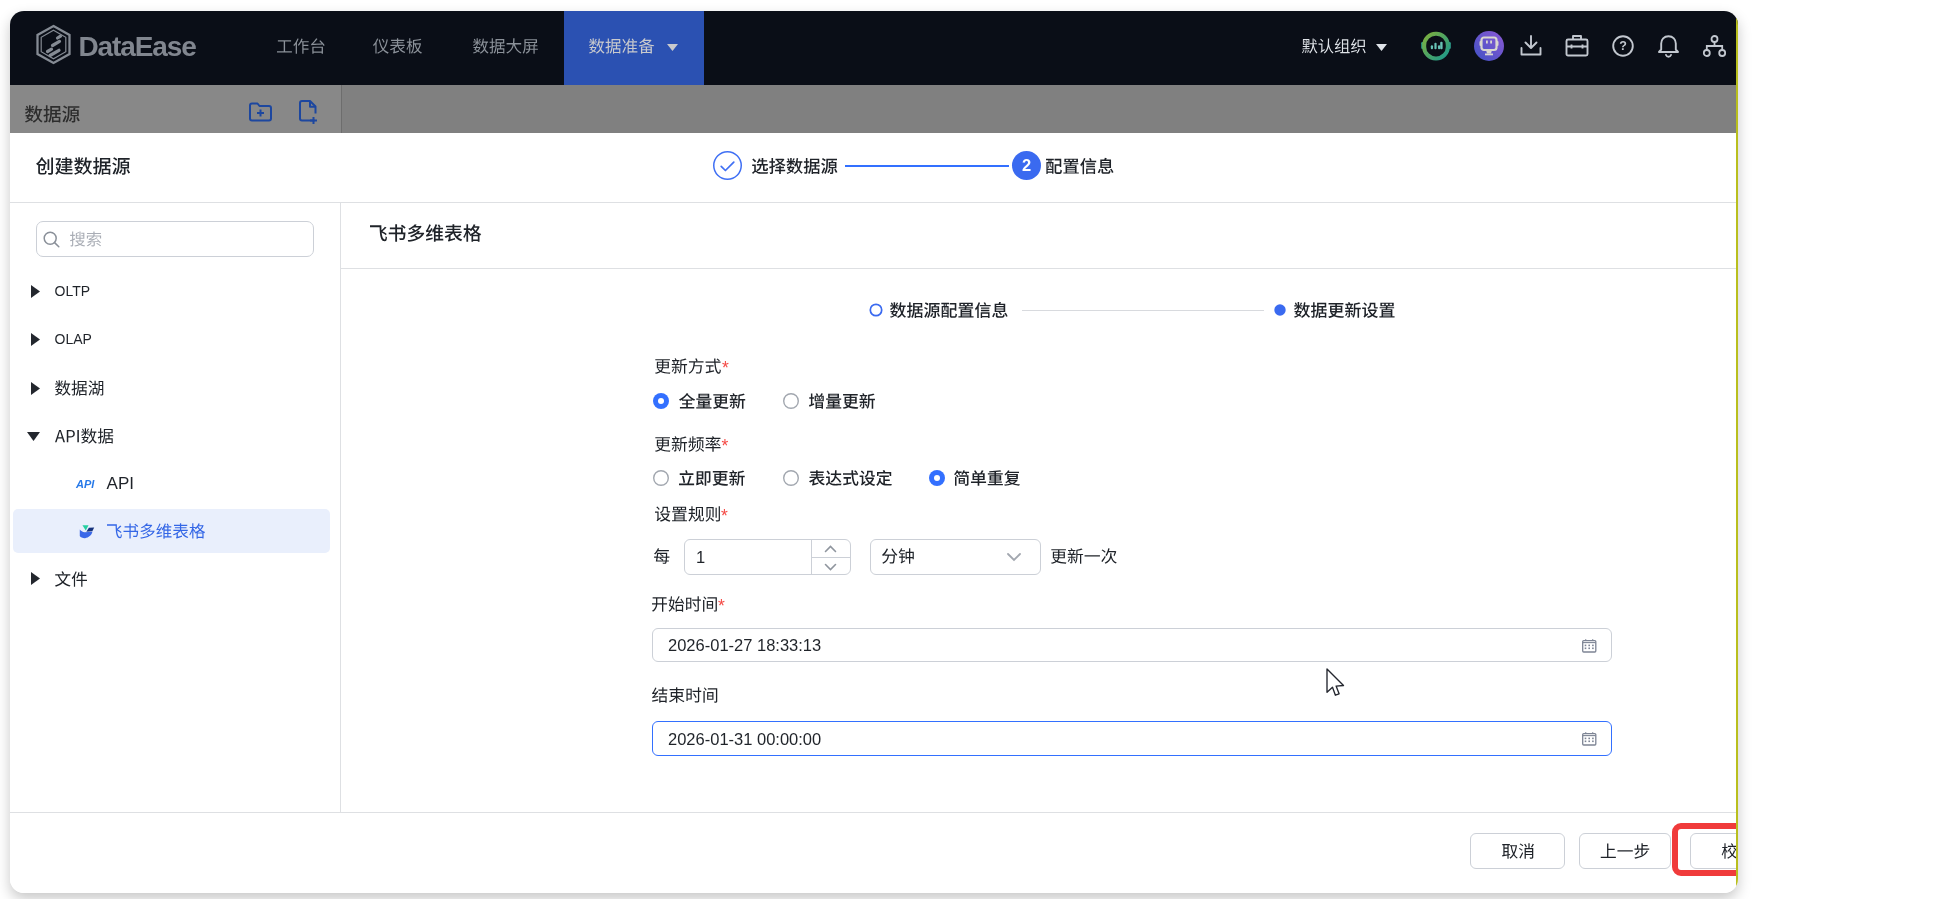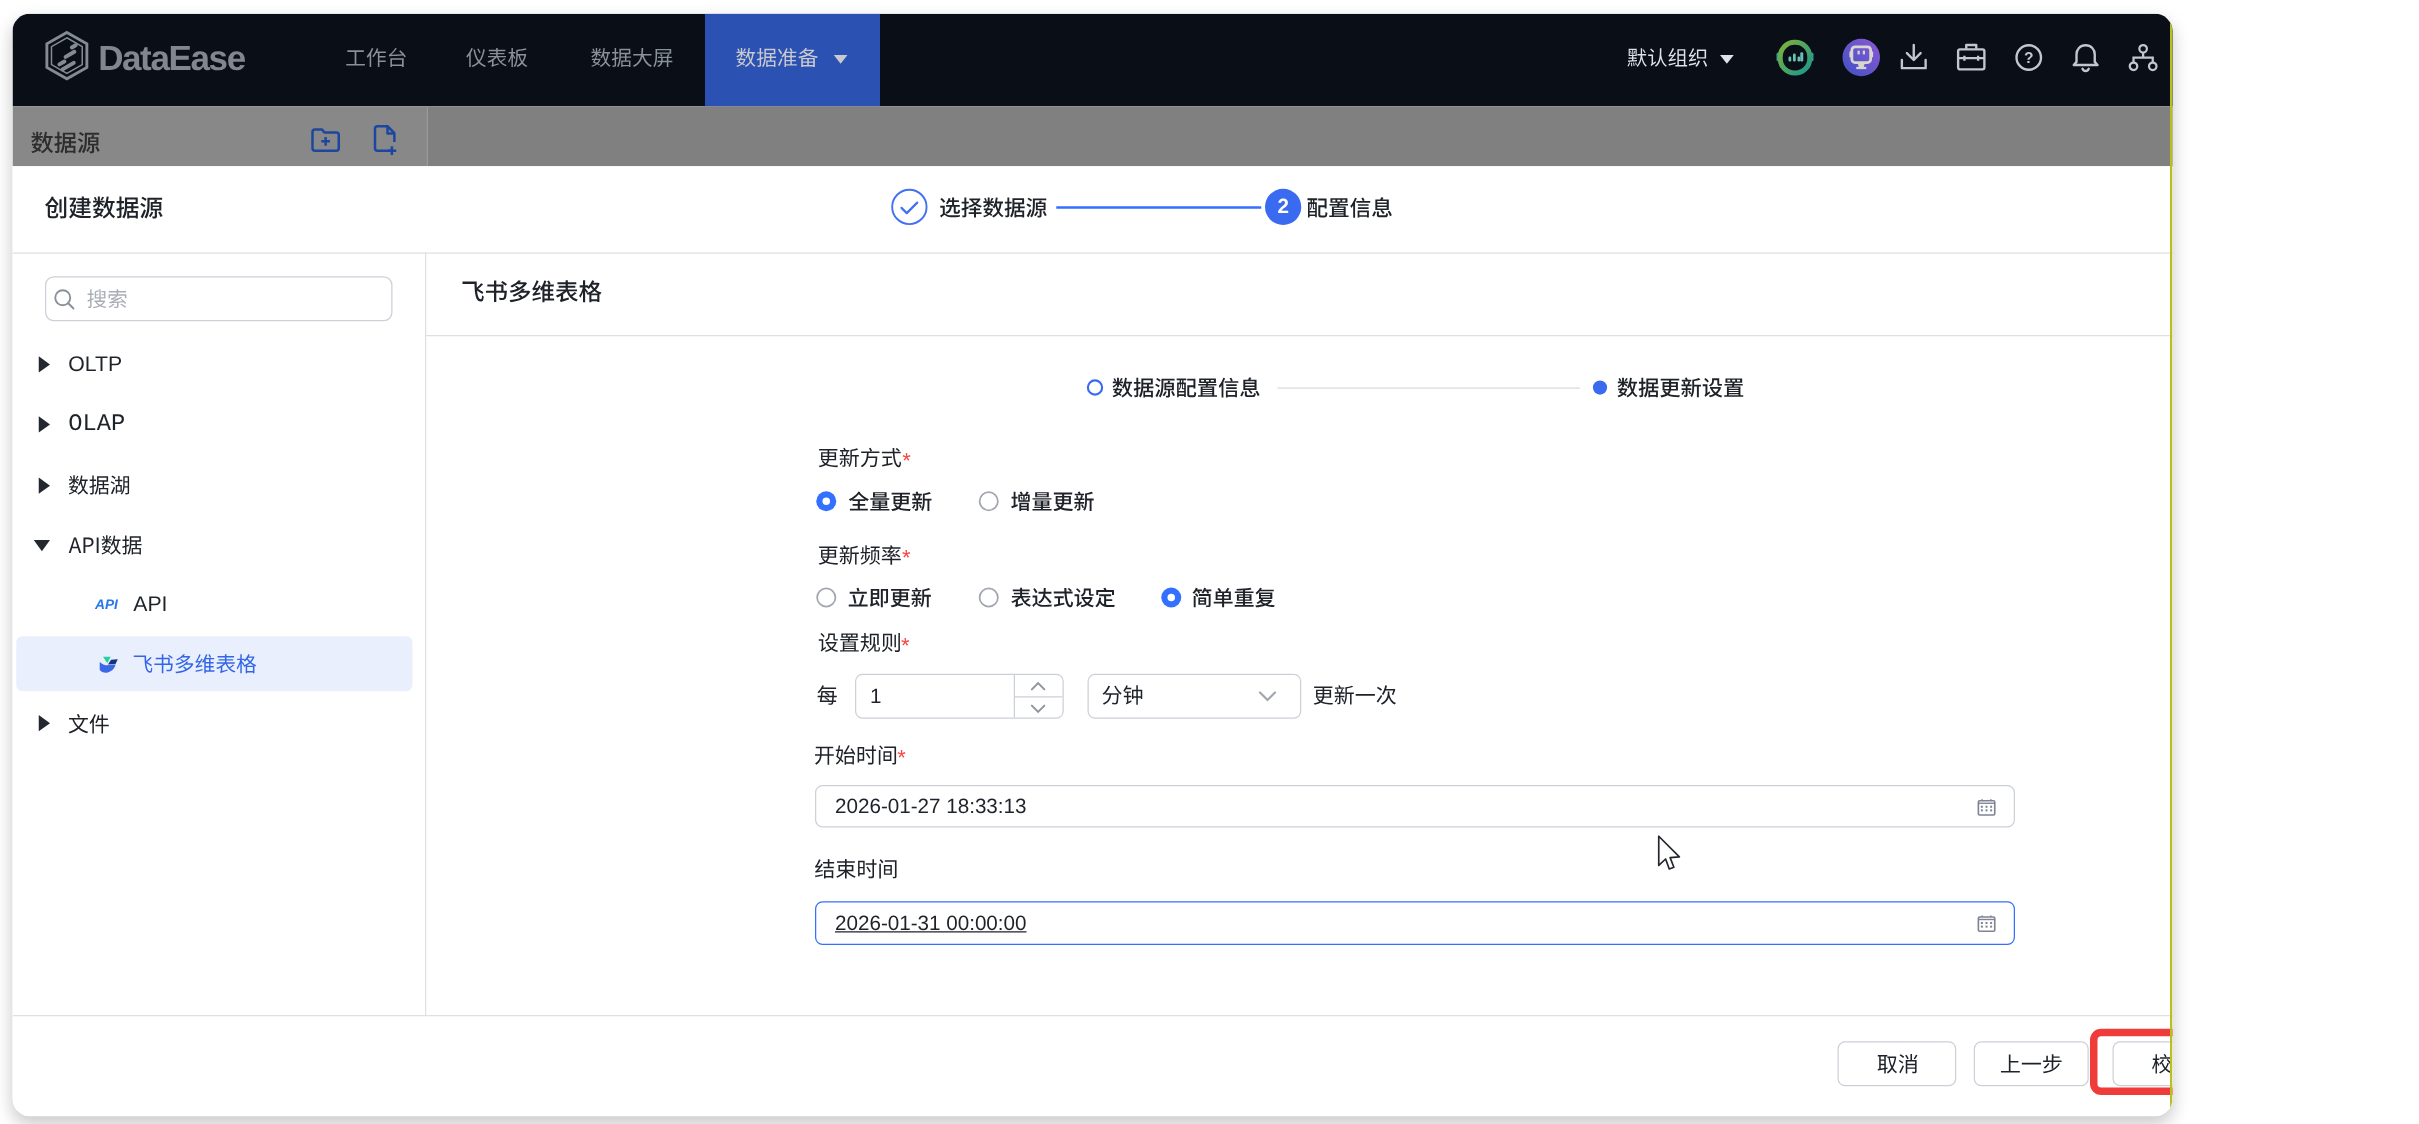--- a/index.html
+++ b/index.html
@@ -170,25 +170,25 @@
 <svg class="ic" style="left:33px;top:220px" width="17" height="17" viewBox="0 0 17 17">
 <circle cx="7.2" cy="7.2" r="6" stroke="#8a9099" stroke-width="1.5" fill="none"></circle>
 <path d="M11.6 11.6 L15.8 15.8" stroke="#8a9099" stroke-width="1.5" stroke-linecap="round"></path>
 </svg>
 <svg class="t" style="left:60.0px;top:227.8px">
       <path fill="#a9adb5" transform="translate(-0.64,6.22) scale(0.01640,-0.01640)" d="M166 840V638H46V568H166V354L39 309L59 238L166 279V13C166 0 161 -3 150 -3C138 -4 103 -4 64 -3C74 -24 83 -56 85 -75C144 -76 181 -73 205 -61C229 -48 237 -27 237 13V306L349 350L336 418L237 380V568H339V638H237V840ZM379 290V226H424L416 223C458 156 515 99 584 53C499 16 402 -7 304 -20C317 -36 331 -64 338 -82C449 -64 557 -34 651 12C730 -29 820 -59 917 -78C927 -59 946 -31 962 -16C875 -2 793 21 721 52C803 106 870 178 911 271L866 293L853 290H683V387H915V758H723V696H847V602H727V545H847V449H683V841H614V449H457V544H566V602H457V694C509 710 563 730 607 754L553 804C516 779 450 751 392 732V387H614V290ZM809 226C771 169 717 123 652 87C586 125 531 171 491 226ZM1633 104C1718 58 1825 -12 1877 -58L1938 -14C1881 32 1773 98 1690 141ZM1290 136C1233 82 1143 26 1061 -11C1078 -23 1106 -47 1119 -61C1198 -20 1294 46 1358 109ZM1194 319C1211 326 1237 329 1421 341C1339 302 1269 272 1237 260C1179 236 1135 222 1102 219C1109 200 1119 166 1122 153C1148 162 1187 166 1479 185V10C1479 -2 1475 -6 1458 -6C1443 -8 1389 -8 1327 -6C1339 -26 1351 -54 1355 -75C1428 -75 1479 -75 1510 -63C1543 -52 1552 -32 1552 8V189L1797 204C1824 176 1848 148 1864 126L1922 166C1879 221 1789 304 1718 362L1665 328C1691 306 1719 281 1746 255L1309 232C1450 285 1592 352 1727 434L1673 480C1629 451 1581 424 1532 398L1309 385C1378 419 1447 460 1510 505L1480 528H1862V405H1936V593H1539V686H1923V752H1539V841H1461V752H1076V686H1461V593H1066V405H1137V528H1434C1363 473 1274 425 1246 411C1218 396 1193 387 1174 385C1181 367 1191 333 1194 319Z"></path>
     </svg>
 <svg class="ic" style="left:20.5px;top:274.1px" width="9" height="13">
       <path fill="#23272e" d="M0 0 L9 6.5 L0 13 Z"></path>
     </svg>
-<div class="lt" style="left:44.5px;top:270.1px;height:21px;line-height:21px;font-size:17px;font-weight:400;color:#1f2329;">OLTP</div>
+<div class="lt" style="left:44.5px;top:270.1px;height:21px;line-height:21px;font-size:14px;font-weight:400;color:#1f2329;">OLTP</div>
 <svg class="ic" style="left:20.5px;top:322.4px" width="9" height="13">
       <path fill="#23272e" d="M0 0 L9 6.5 L0 13 Z"></path>
     </svg>
-<div class="lt" style="left:44.5px;top:318.4px;height:21px;line-height:21px;font-size:19px;font-weight:400;color:#1f2329;font-family:Liberation Mono, monospace;">OLAP</div>
+<div class="lt" style="left:44.5px;top:318.4px;height:21px;line-height:21px;font-size:14px;font-weight:400;color:#1f2329;">OLAP</div>
 <svg class="ic" style="left:20.5px;top:370.6px" width="9" height="13">
       <path fill="#23272e" d="M0 0 L9 6.5 L0 13 Z"></path>
     </svg>
 <svg class="t" style="left:44.5px;top:377.1px">
       <path fill="#1f2329" transform="translate(-0.65,6.33) scale(0.01670,-0.01670)" d="M443 821C425 782 393 723 368 688L417 664C443 697 477 747 506 793ZM88 793C114 751 141 696 150 661L207 686C198 722 171 776 143 815ZM410 260C387 208 355 164 317 126C279 145 240 164 203 180C217 204 233 231 247 260ZM110 153C159 134 214 109 264 83C200 37 123 5 41 -14C54 -28 70 -54 77 -72C169 -47 254 -8 326 50C359 30 389 11 412 -6L460 43C437 59 408 77 375 95C428 152 470 222 495 309L454 326L442 323H278L300 375L233 387C226 367 216 345 206 323H70V260H175C154 220 131 183 110 153ZM257 841V654H50V592H234C186 527 109 465 39 435C54 421 71 395 80 378C141 411 207 467 257 526V404H327V540C375 505 436 458 461 435L503 489C479 506 391 562 342 592H531V654H327V841ZM629 832C604 656 559 488 481 383C497 373 526 349 538 337C564 374 586 418 606 467C628 369 657 278 694 199C638 104 560 31 451 -22C465 -37 486 -67 493 -83C595 -28 672 41 731 129C781 44 843 -24 921 -71C933 -52 955 -26 972 -12C888 33 822 106 771 198C824 301 858 426 880 576H948V646H663C677 702 689 761 698 821ZM809 576C793 461 769 361 733 276C695 366 667 468 648 576ZM1484 238V-81H1550V-40H1858V-77H1927V238H1734V362H1958V427H1734V537H1923V796H1395V494C1395 335 1386 117 1282 -37C1299 -45 1330 -67 1344 -79C1427 43 1455 213 1464 362H1663V238ZM1468 731H1851V603H1468ZM1468 537H1663V427H1467L1468 494ZM1550 22V174H1858V22ZM1167 839V638H1042V568H1167V349C1115 333 1067 319 1029 309L1049 235L1167 273V14C1167 0 1162 -4 1150 -4C1138 -5 1099 -5 1056 -4C1065 -24 1075 -55 1077 -73C1140 -74 1179 -71 1203 -59C1228 -48 1237 -27 1237 14V296L1352 334L1341 403L1237 370V568H1350V638H1237V839ZM2082 777C2138 748 2207 702 2239 668L2284 728C2249 761 2181 803 2124 829ZM2039 506C2098 481 2169 438 2204 407L2246 467C2210 498 2139 537 2080 560ZM2059 -28 2126 -69C2170 24 2220 147 2257 252L2197 291C2157 179 2099 49 2059 -28ZM2291 381V-24H2357V55H2581V381H2475V562H2609V631H2475V814H2406V631H2256V562H2406V381ZM2650 802V396C2650 254 2640 79 2528 -42C2544 -50 2573 -70 2584 -82C2667 8 2699 134 2711 254H2861V12C2861 -2 2855 -6 2842 -7C2829 -8 2786 -8 2739 -6C2749 -24 2759 -53 2762 -71C2829 -72 2869 -69 2894 -58C2920 -46 2929 -26 2929 11V802ZM2717 734H2861V564H2717ZM2717 497H2861V322H2716L2717 396ZM2357 314H2514V121H2357Z"></path>
     </svg>
 <svg class="ic" style="left:17.0px;top:420.5px" width="13" height="9">
       <path fill="#23272e" d="M0 0 L13 0 L6.5 9 Z"></path>
     </svg>
 <svg class="t" style="left:45.0px;top:425.0px">
@@ -315,21 +315,21 @@
         <rect x="10.1" y="5.6" width="1.6" height="1.6"></rect>
 <rect x="2.7" y="8.5" width="1.6" height="1.6"></rect>
         <rect x="6.4" y="8.5" width="1.6" height="1.6"></rect>
         <rect x="10.1" y="8.5" width="1.6" height="1.6"></rect>
 </g>
     </svg>
 <svg class="t" style="left:642.0px;top:684.4px">
       <path fill="#1f2329" transform="translate(-0.50,6.39) scale(0.01680,-0.01680)" d="M35 53 48 -24C147 -2 280 26 406 55L400 124C266 97 128 68 35 53ZM56 427C71 434 96 439 223 454C178 391 136 341 117 322C84 286 61 262 38 257C47 237 59 200 63 184C87 197 123 205 402 256C400 272 397 302 398 322L175 286C256 373 335 479 403 587L334 629C315 593 293 557 270 522L137 511C196 594 254 700 299 802L222 834C182 717 110 593 87 561C66 529 48 506 30 502C39 481 52 443 56 427ZM639 841V706H408V634H639V478H433V406H926V478H716V634H943V706H716V841ZM459 304V-79H532V-36H826V-75H901V304ZM532 32V236H826V32ZM1145 554V266H1420C1327 160 1178 64 1040 16C1057 1 1080 -28 1092 -46C1222 5 1361 100 1460 209V-80H1537V214C1636 102 1778 5 1912 -48C1924 -28 1948 2 1966 17C1825 64 1673 160 1580 266H1859V554H1537V663H1927V734H1537V839H1460V734H1076V663H1460V554ZM1217 487H1460V333H1217ZM1537 487H1782V333H1537ZM2474 452C2527 375 2595 269 2627 208L2693 246C2659 307 2590 409 2536 485ZM2324 402V174H2153V402ZM2324 469H2153V688H2324ZM2081 756V25H2153V106H2394V756ZM2764 835V640H2440V566H2764V33C2764 13 2756 6 2736 6C2714 4 2640 4 2562 7C2573 -15 2585 -49 2590 -70C2690 -70 2754 -69 2790 -56C2826 -44 2840 -22 2840 33V566H2962V640H2840V835ZM3091 615V-80H3168V615ZM3106 791C3152 747 3204 684 3227 644L3289 684C3265 726 3211 785 3164 827ZM3379 295H3619V160H3379ZM3379 491H3619V358H3379ZM3311 554V98H3690V554ZM3352 784V713H3836V11C3836 -2 3832 -6 3819 -7C3806 -7 3765 -8 3723 -6C3733 -25 3743 -57 3747 -75C3808 -75 3851 -75 3878 -63C3904 -50 3913 -31 3913 11V784Z"></path>
     </svg>
 <div class="abs" style="left:642px;top:710px;width:960px;height:35px;border:1.5px solid #3370ff;border-radius:6px;background:#fff"></div>
-<div class="lt" style="left:658.0px;top:717.5px;height:21px;line-height:21px;font-size:16.5px;font-weight:400;color:#1f2329;text-decoration:underline;">2026-01-31 00:00:00</div>
+<div class="lt" style="left:658.0px;top:717.5px;height:21px;line-height:21px;font-size:16.5px;font-weight:400;color:#1f2329;">2026-01-31 00:00:00</div>
 <svg class="ic" style="left:1572px;top:721px" width="15" height="14" viewBox="0 0 15 14">
 <g stroke="#7d8494" fill="none">
 <rect x="0.7" y="1.6" width="13.1" height="11.4" rx="1" stroke-width="1.3"></rect>
 <path d="M0.9 3.6 L13.6 3.6" stroke-width="1.1"></path>
 <path d="M3.7 0.3 L3.7 1.6 M10.7 0.3 L10.7 1.6" stroke-width="1.2"></path>
 </g>
 <g fill="#7d8494">
 <rect x="2.7" y="5.6" width="1.6" height="1.6"></rect>
         <rect x="6.4" y="5.6" width="1.6" height="1.6"></rect>
         <rect x="10.1" y="5.6" width="1.6" height="1.6"></rect>

